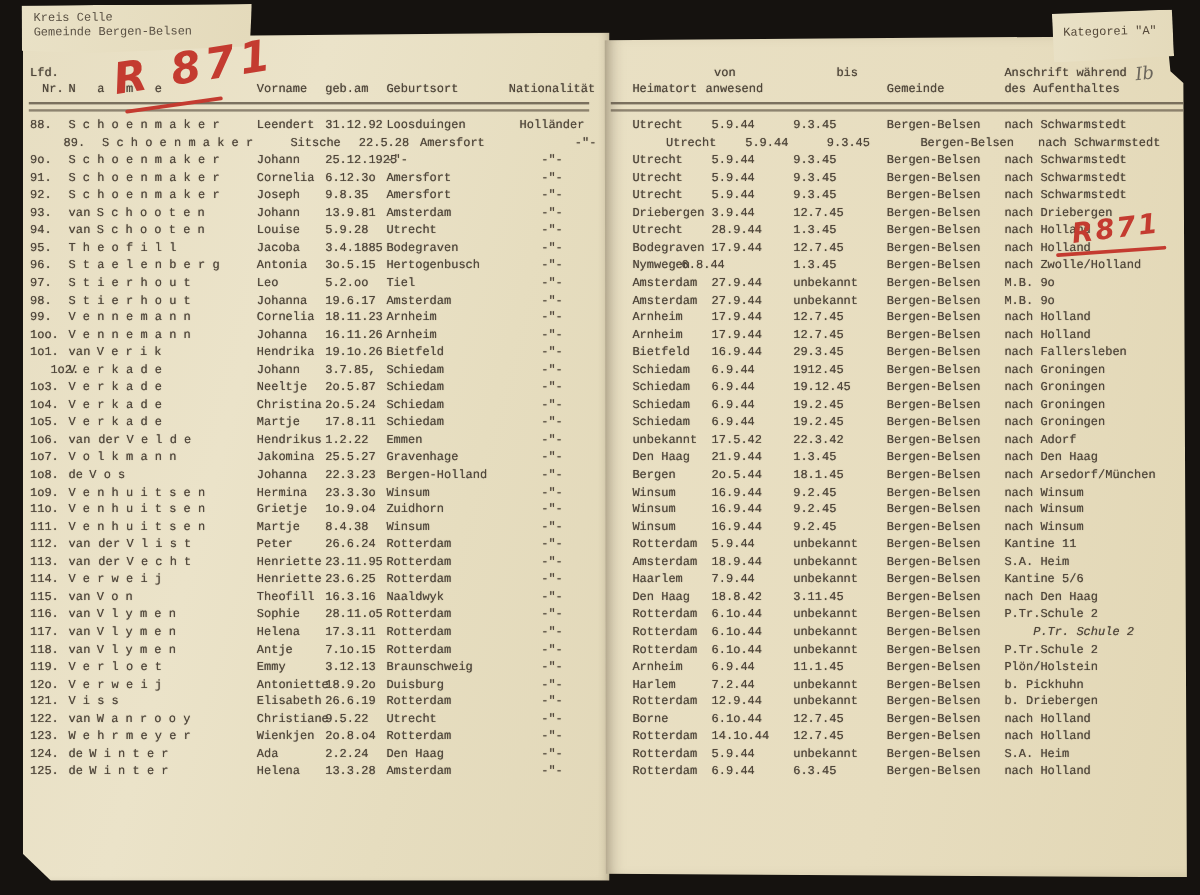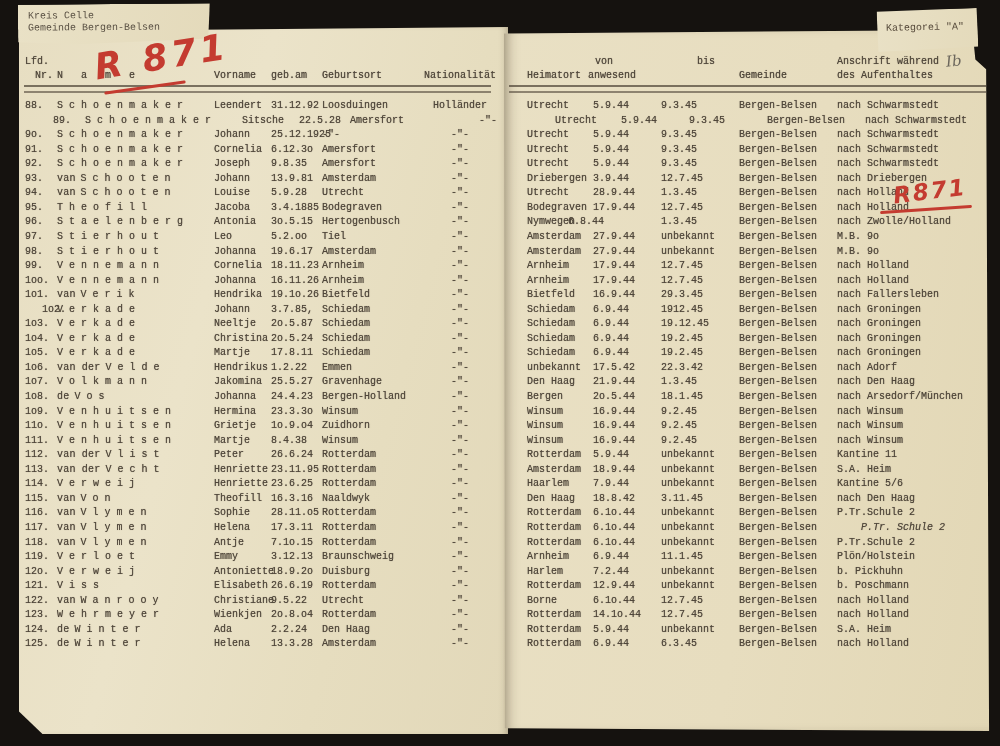--- a/index.html
+++ b/index.html
@@ -349,21 +349,21 @@
       <span class="cell c-heimat" style="left: 527px;">Den Haag</span>
       <span class="cell c-von" style="left: 593px;">21.9.44</span>
       <span class="cell c-bis" style="left: 661px;">1.3.45</span>
       <span class="cell c-gemeinde" style="left: 739px;">Bergen-Belsen</span>
       <span class="cell c-anschrift" style="left: 837px;">nach Den Haag</span>
     </div>
     <div class="row" style="top: 391px;">
       <span class="cell c-nr" style="left: 25px;">1o8.</span>
       <span class="cell c-name" style="left: 57px;"><span class="prefix">de</span><span class="surname">Vos</span></span>
       <span class="cell c-vorname" style="left: 214px;">Johanna</span>
-      <span class="cell c-geb" style="left: 271px;">24.4.23</span>
+      <span class="cell c-geb" style="left: 271px;">22.3.23</span>
       <span class="cell c-ort" style="left: 322px;">Bergen-Holland</span>
       <span class="cell c-nat" style="left: 428px;">-"-</span>
       <span class="cell c-heimat" style="left: 527px;">Bergen</span>
       <span class="cell c-von" style="left: 593px;">2o.5.44</span>
       <span class="cell c-bis" style="left: 661px;">18.1.45</span>
       <span class="cell c-gemeinde" style="left: 739px;">Bergen-Belsen</span>
       <span class="cell c-anschrift" style="left: 837px;">nach Arsedorf/München</span>
     </div>
     <div class="row" style="top: 405.55px;">
       <span class="cell c-nr" style="left: 25px;">1o9.</span>
@@ -525,21 +525,21 @@
       <span class="cell c-nr" style="left: 25px;">121.</span>
       <span class="cell c-name" style="left: 57px;"><span class="surname">Viss</span></span>
       <span class="cell c-vorname" style="left: 214px;">Elisabeth</span>
       <span class="cell c-geb" style="left: 271px;">26.6.19</span>
       <span class="cell c-ort" style="left: 322px;">Rotterdam</span>
       <span class="cell c-nat" style="left: 428px;">-"-</span>
       <span class="cell c-heimat" style="left: 527px;">Rotterdam</span>
       <span class="cell c-von" style="left: 593px;">12.9.44</span>
       <span class="cell c-bis" style="left: 661px;">unbekannt</span>
       <span class="cell c-gemeinde" style="left: 739px;">Bergen-Belsen</span>
-      <span class="cell c-anschrift" style="left: 837px;">b. Poschmann</span>
+      <span class="cell c-anschrift" style="left: 837px;">b. Driebergen</span>
     </div>
     <div class="row" style="top: 594.7px; padding-left: 20px;">
       <span class="cell c-nr" style="left: 25px;">122.</span>
       <span class="cell c-name" style="left: 57px;"><span class="prefix">van</span><span class="surname">Wanrooy</span></span>
       <span class="cell c-vorname" style="left: 214px;">Christiane</span>
       <span class="cell c-geb" style="left: 271px;">9.5.22</span>
       <span class="cell c-ort" style="left: 322px;">Utrecht</span>
       <span class="cell c-nat" style="left: 428px;">-"-</span>
       <span class="cell c-heimat" style="left: 527px;">Borne</span>
       <span class="cell c-von" style="left: 593px;">6.1o.44</span>

